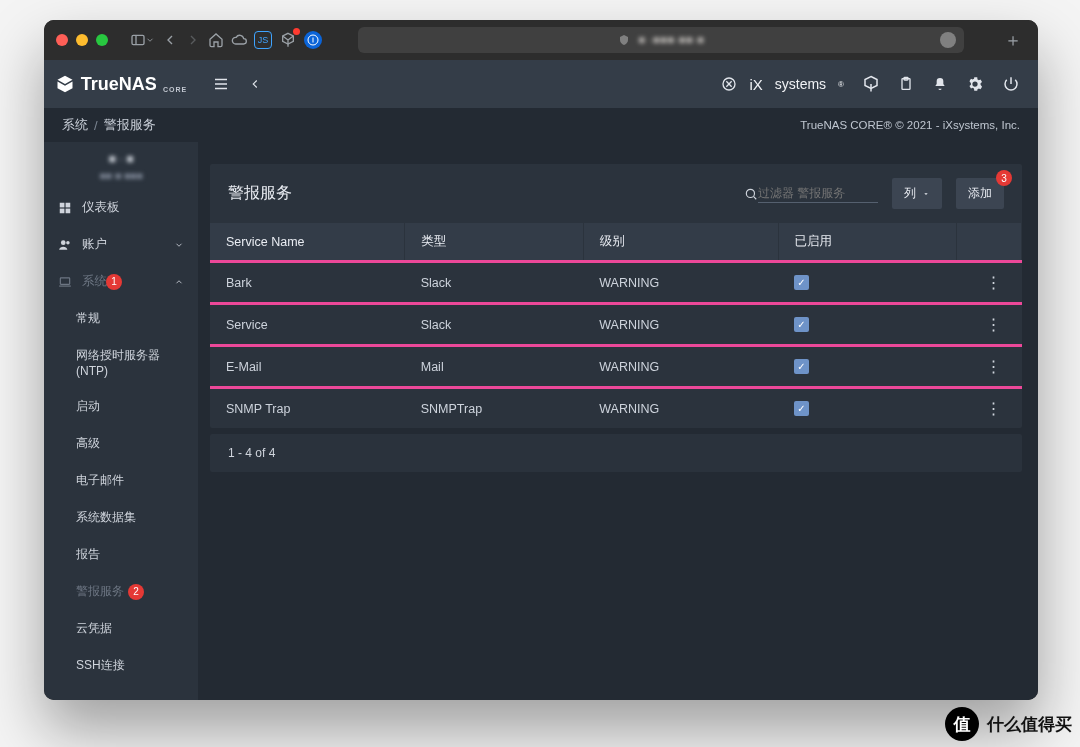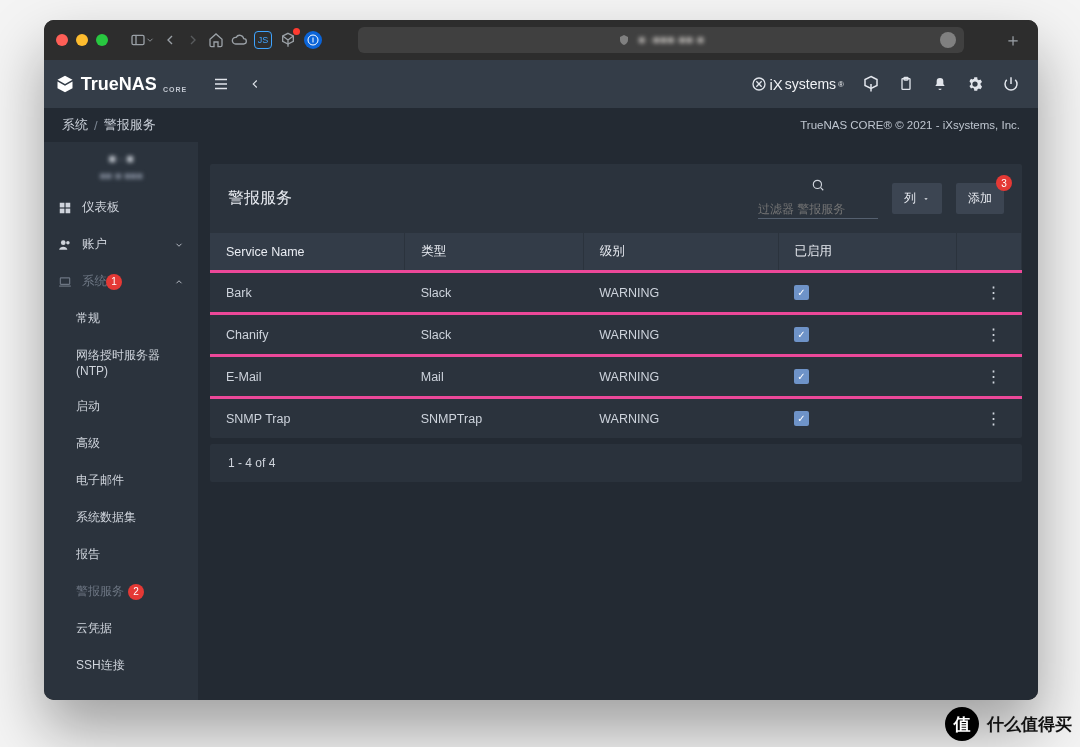--- a/index.html
+++ b/index.html
@@ -16,21 +16,21 @@
   .urlbar { flex:1; margin:0 28px; height:26px; background:#404040; border-radius:6px; display:flex; align-items:center; justify-content:center; font-size:12px; color:#aca9a6; gap:8px; position:relative;}
   .urlbar .lock{filter: blur(2px);}
   .url-reader { position:absolute; right:8px; width:16px; height:16px; border-radius:50%; background:#808080; }
   .plus { color:#9aa0a6; font-size:18px; padding:0 4px;}
   
   .appbar { height:48px; background:#343d48; display:flex; align-items:center; }
   .logo { width:154px; display:flex; align-items:center; justify-content:center; gap:6px; font-weight:600; font-size:18px; color:#fff;}
   .logo small{font-size:7px; letter-spacing:1px; align-self:flex-end; margin-bottom:2px; color:#c2c7d0;}
   .appbar-left { display:flex; align-items:center; gap:18px; padding-left:14px;}
   .appbar-right { margin-left:auto; display:flex; align-items:center; gap:18px; padding-right:18px; color:#e1e5eb;}
-  .ix { display:flex; align-items:center; gap:2px; font-size:14px; color:#f0f2f5; }
+  .ix { display:flex; align-items:center; gap:12px; font-size:14px; color:#f0f2f5; }
   .ix b{font-weight:200; font-size:15px;}
   
   .crumbbar { height:34px; background:#232a33; display:flex; align-items:center; padding:0 18px; font-size:13px; color:#c9cfd8;}
   .crumbbar .sep{margin:0 6px; color:#7c8693;}
   .crumbbar .copy{ margin-left:auto; font-size:11.5px; color:#bfc6d0;}
   
   .body { display:flex; height: calc(100% - 40px - 48px - 34px); }
   .sidebar { width:154px; background:#2b333d; overflow-y:auto; }
   .sb-title { text-align:center; font-size:12px; color:#cfd4dc; padding:10px 0 4px; filter: blur(2px);}
   .sb-sub   { text-align:center; font-size:10px; color:#8891a1; padding-bottom:8px; filter: blur(2px);}
@@ -38,21 +38,21 @@
   .sb-item.dim{color:#6d7683;}
   .sb-item .chev{ margin-left:auto; }
   .sb-sublist .sb-item{ padding-left:32px; font-size:12px;}
   .num-badge{ position:absolute; width:16px; height:16px; border-radius:50%; background:#e53935; color:#fff; font-size:10px; display:flex;align-items:center;justify-content:center; }
   
   .main { flex:1; background:#232a33; padding:22px 16px 16px 12px; overflow:auto;}
   .card { background:#2b333d; border-radius:2px; }
   .card-h { display:flex; align-items:center; padding:14px 18px; }
   .card-h h2{ font-size:16px; font-weight:500; color:#e9ecf2;}
   .card-h .tools{ margin-left:auto; display:flex; align-items:center; gap:14px;}
-  .filter { display:flex; align-items:center; gap:8px; font-size:12.5px; color:#cfd4dc;flex-direction:column;}
+  .filter { display:flex; align-items:center; gap:0; font-size:12.5px; color:#cfd4dc;}
   .filter input{ background:transparent; border:none; border-bottom:1px solid #55606f; color:#cfd4dc; width:120px; font-size:12px; padding:2px 0;}
   .btn { background:#3c4552; color:#e9ecf2; font-size:12px; padding:7px 12px; border-radius:2px; display:flex; align-items:center; gap:6px; cursor:pointer; position:relative;}
   
   table{ width:100%; border-collapse:collapse; font-size:12.5px; }
   thead th{ text-align:left; font-weight:500; color:#e9ecf2; background:#333c48; padding:10px 16px; border-right:1px solid #2b333d;}
   tbody td{ padding:10px 16px; color:#cdd3dc; border-top:3px solid #ec4899;}
   .chk{ width:15px;height:15px; background:#6e93c8; border-radius:2px; display:inline-flex; align-items:center; justify-content:center;}
   .chk::after{content:"✓"; color:#fff; font-size:10px;}
   .kebab{ color:#cfd4dc; font-size:16px; text-align:right; padding-right:20px; cursor:pointer;}
   .table-foot{ padding:12px 18px; font-size:12px; color:#cfd4dc; background:#2a323c; margin-top:6px; border-radius:2px;}
@@ -294,21 +294,21 @@
           </thead>
           <tbody id="tbody">
               <tr>
                 <td>Bark</td>
                 <td>Slack</td>
                 <td>WARNING</td>
                 <td><span class="chk"></span></td>
                 <td class="kebab">⋮</td>
               </tr>
               <tr>
-                <td>Chanify</td>
+                <td>Service</td>
                 <td>Slack</td>
                 <td>WARNING</td>
                 <td><span class="chk"></span></td>
                 <td class="kebab">⋮</td>
               </tr>
               <tr>
                 <td>E-Mail</td>
                 <td>Mail</td>
                 <td>WARNING</td>
                 <td><span class="chk"></span></td>

